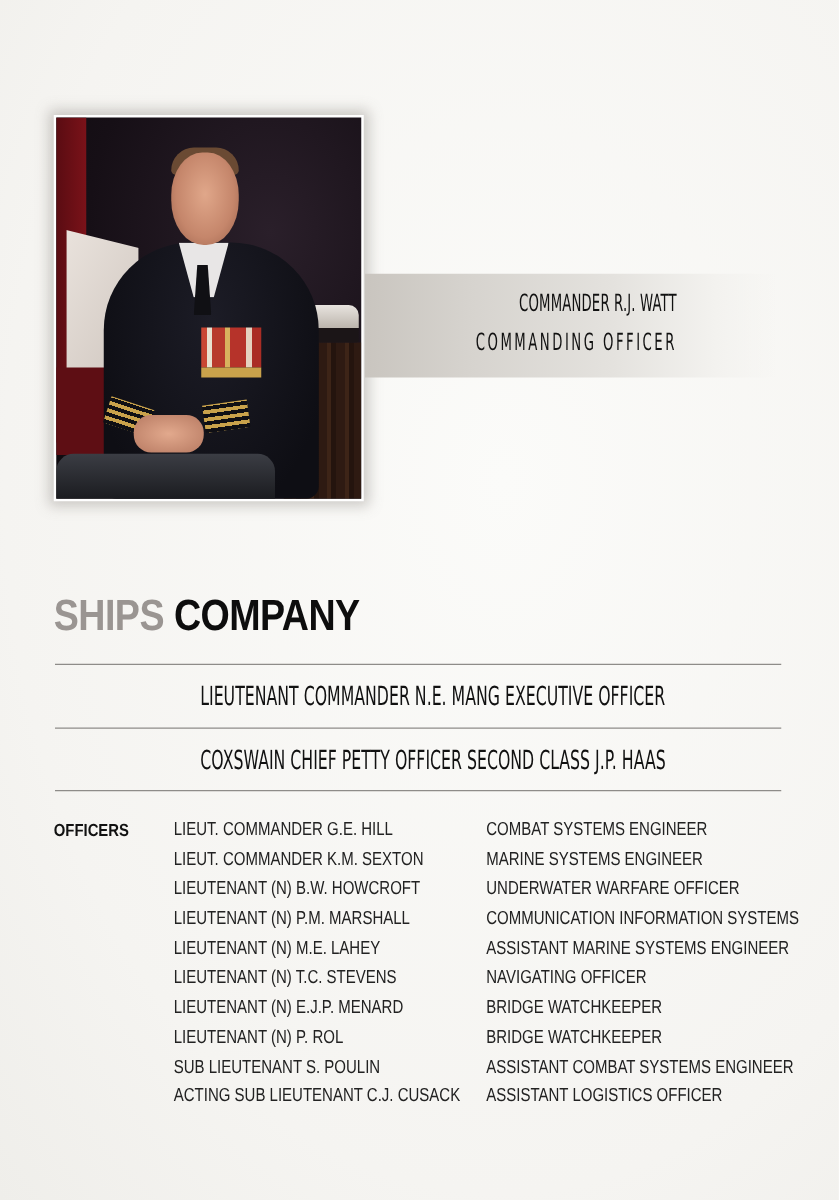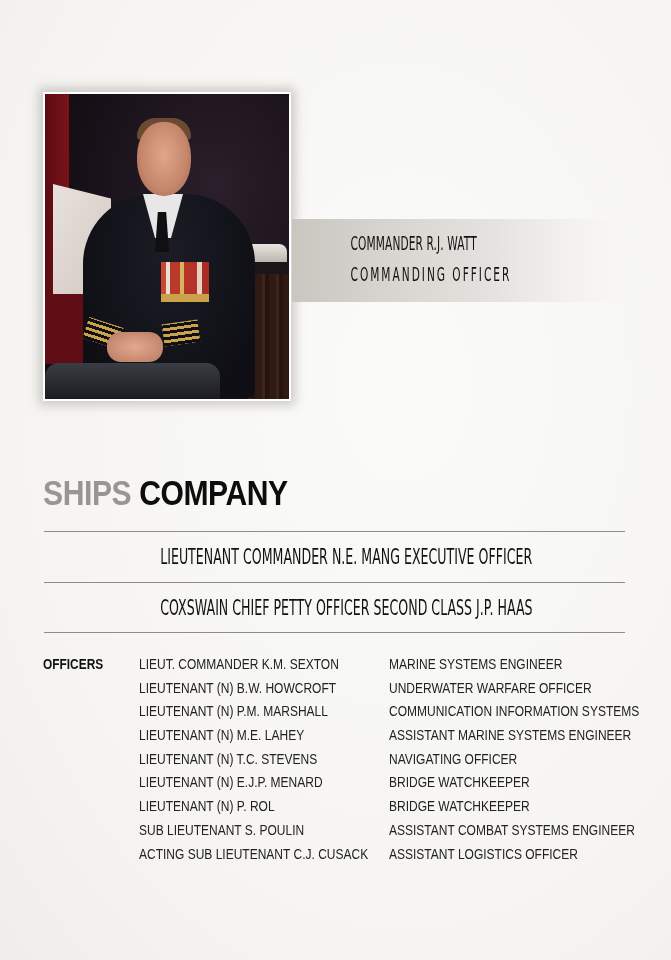--- a/index.html
+++ b/index.html
@@ -91,21 +91,21 @@
     border-radius: 14px;
   }
 
   
   .banner {
     position: absolute; left: 292px; top: 219px; width: 330px; height: 83px;
     background: linear-gradient(90deg, #c9c5bf 0%, #d6d3ce 25%, #e4e2de 60%, #f3f2ef 85%, rgba(247,246,243,0) 100%);
   }
   .banner-text {
     position: absolute; left: 292px; top: 228px; width: 308px;
-    text-align: left;
+    text-align: right;
     font-family: "DejaVu Sans", sans-serif;
     font-stretch: condensed;
     color: #111;
   }
   .banner-line1 {
     font-size: 19px; line-height: 31px; letter-spacing: 0.2px;
     transform: scaleX(0.62); transform-origin: 50% 50%;
     white-space: nowrap;
   }
   .banner-line2 {
@@ -200,20 +200,24 @@
 <div class="rule" style="top:531px"></div>
 <div class="exec-line" style="top:542px">LIEUTENANT COMMANDER N.E. MANG EXECUTIVE OFFICER</div>
 <div class="rule" style="top:582px"></div>
 <div class="exec-line" style="top:593px">COXSWAIN CHIEF PETTY OFFICER SECOND CLASS J.P. HAAS</div>
 <div class="rule" style="top:632px"></div>
 
 <div class="officers-label">OFFICERS</div>
 
 <ul class="officers-list">
   <li class="officer-row">
+      <span class="officer-name">LIEUT. COMMANDER G.E. HILL</span>
+      <span class="officer-role">COMBAT SYSTEMS ENGINEER</span>
+    </li>
+  <li class="officer-row">
       <span class="officer-name">LIEUT. COMMANDER K.M. SEXTON</span>
       <span class="officer-role">MARINE SYSTEMS ENGINEER</span>
     </li>
   <li class="officer-row">
       <span class="officer-name">LIEUTENANT (N) B.W. HOWCROFT</span>
       <span class="officer-role">UNDERWATER WARFARE OFFICER</span>
     </li>
   <li class="officer-row">
       <span class="officer-name">LIEUTENANT (N) P.M. MARSHALL</span>
       <span class="officer-role">COMMUNICATION INFORMATION SYSTEMS</span>

